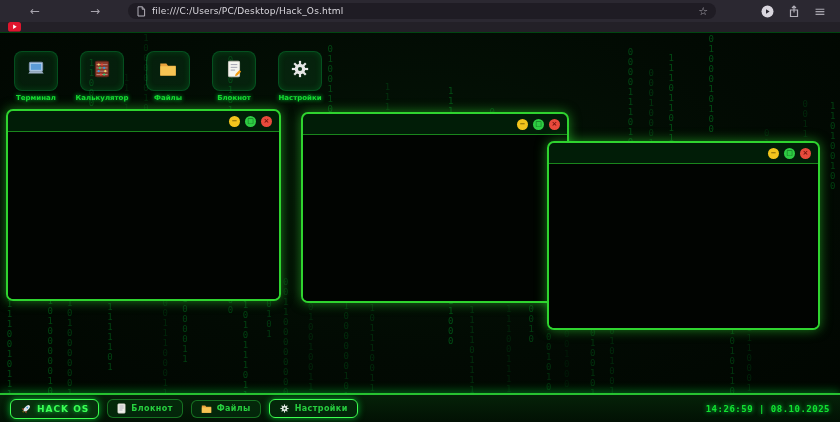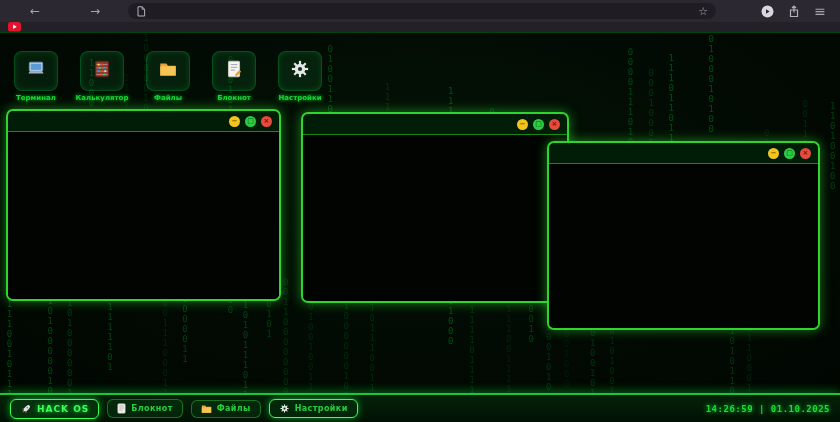--- a/index.html
+++ b/index.html
@@ -67,20 +67,21 @@
         <path d="M9.0 0.6 L9.6 3.6 L12.4 2.6 Z" fill="#b3b0b9"></path>
       </svg>
   </span>
   <div class="urlbar">
     <span class="pgicon">
       <svg width="10" height="11" viewBox="0 0 10 11">
           <path d="M2 0.8 h4.2 L8.6 3.2 v6.8 H2 Z" fill="none" stroke="#b3b0b9" stroke-width="1"></path>
           <path d="M6.2 0.8 v2.4 h2.4" fill="none" stroke="#b3b0b9" stroke-width="1"></path>
         </svg>
     </span>
+    <span class="urltext">file:///C:/Users/PC/Desktop/Hack_Os.html</span>
     <span class="star">☆</span>
   </div>
   <div class="rt-icons">
     <span style="display:flex;">
       <svg width="13" height="13" viewBox="0 0 13 13">
           <circle cx="6.5" cy="6.5" r="6" fill="#d9d6de"></circle>
           <path d="M5 4.2 L8.6 6.5 L5 8.8 Z" fill="#2b2831"></path>
         </svg>
     </span>
     <span style="display:flex;">
@@ -1061,14 +1062,14 @@
             <rect x="9" y="2.6" width="2" height="14.8" transform="rotate(45 10 10)"></rect>
             <rect x="9" y="2.6" width="2" height="14.8" transform="rotate(90 10 10)"></rect>
             <rect x="9" y="2.6" width="2" height="14.8" transform="rotate(135 10 10)"></rect>
             <circle cx="10" cy="10" r="4.8"></circle>
           </g>
           <circle cx="10" cy="10" r="1.9" fill="#07300d"></circle>
         </svg>
     </span>
     <span class="tlbl">Настройки</span>
   </div>
-  <span class="clock">14:26:59  |  01.10.2025</span>
+  <span class="clock">14:26:59  |  08.10.2025</span>
 </div>
 
 </body></html>

